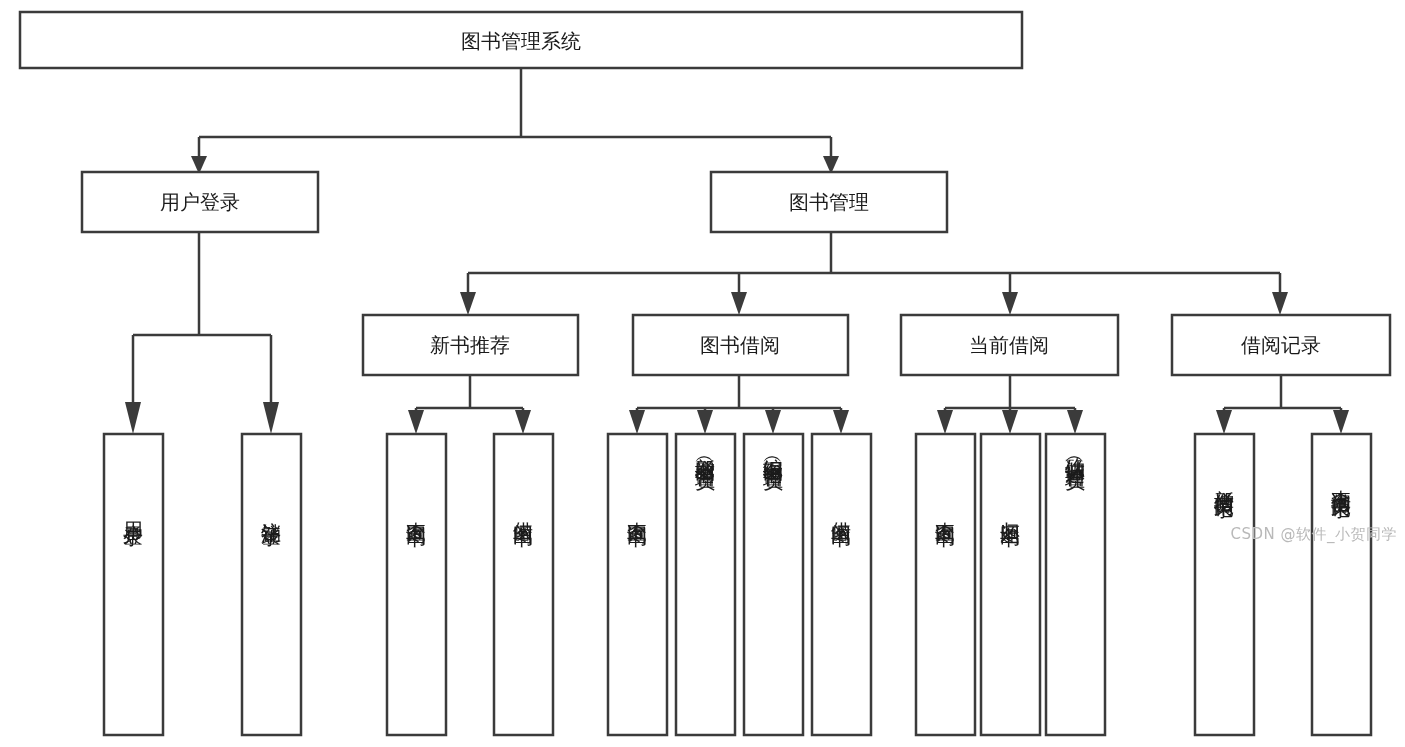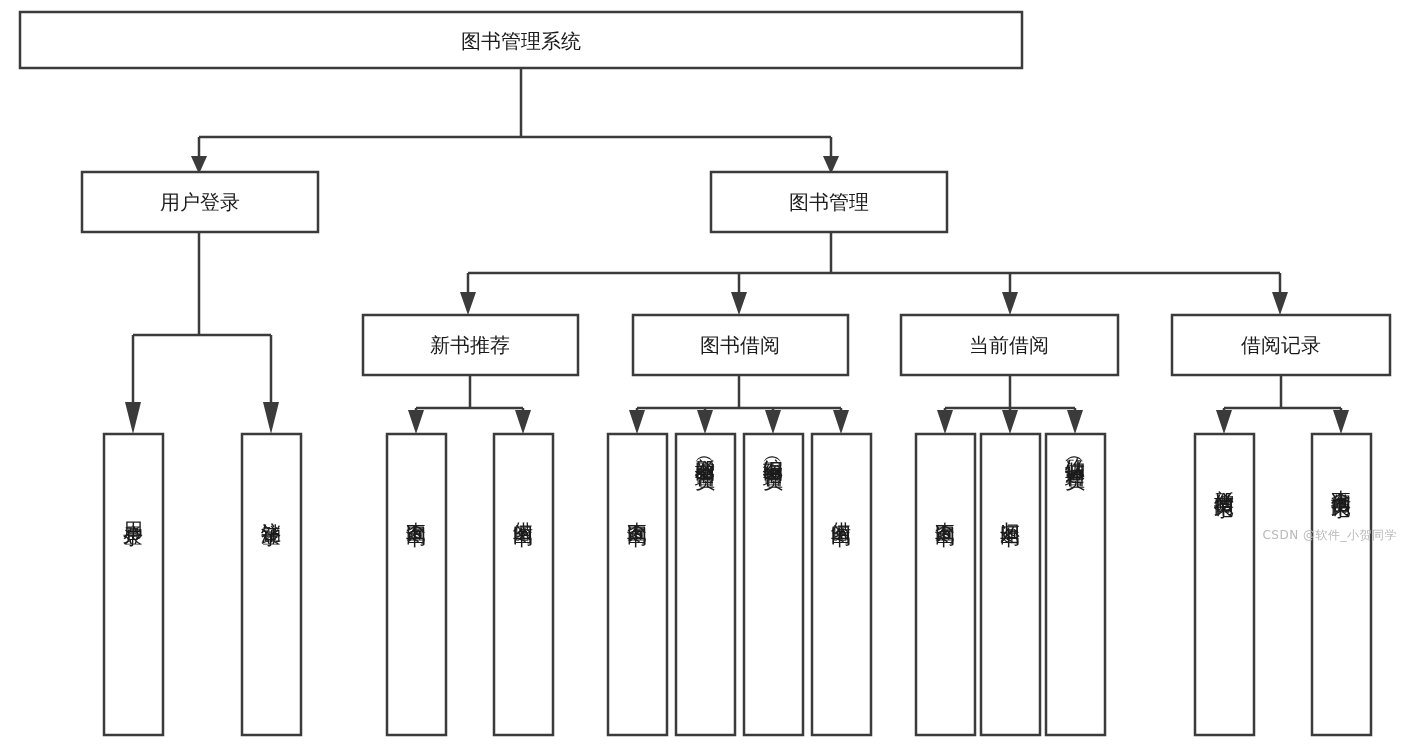--- a/index.html
+++ b/index.html
@@ -64,21 +64,21 @@
     line-height: 1.0;
     color: #1b1b1b;
     letter-spacing: 2px;
     white-space: nowrap;
   }
   .watermark {
     position: absolute;
     right: 8px;
     bottom: 4px;
     font-family: "DejaVu Sans", "Liberation Sans", sans-serif;
-    font-size: 12px;
+    font-size: 15px;
     color: #b9b9b9;
     letter-spacing: 0.5px;
     white-space: nowrap;
   }
 </style>
 </head>
 <body>
 
 <div id="diagram-root">
 

